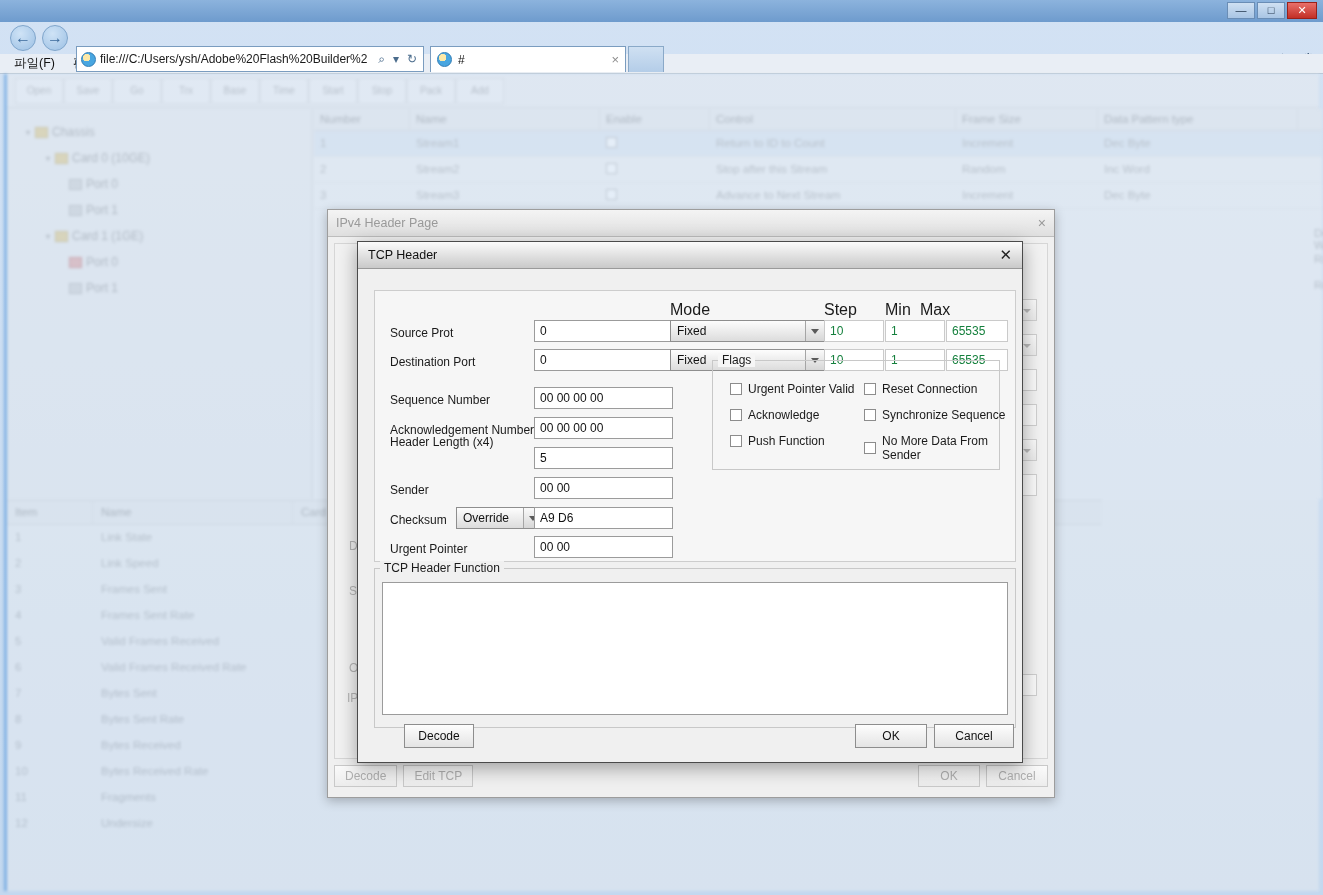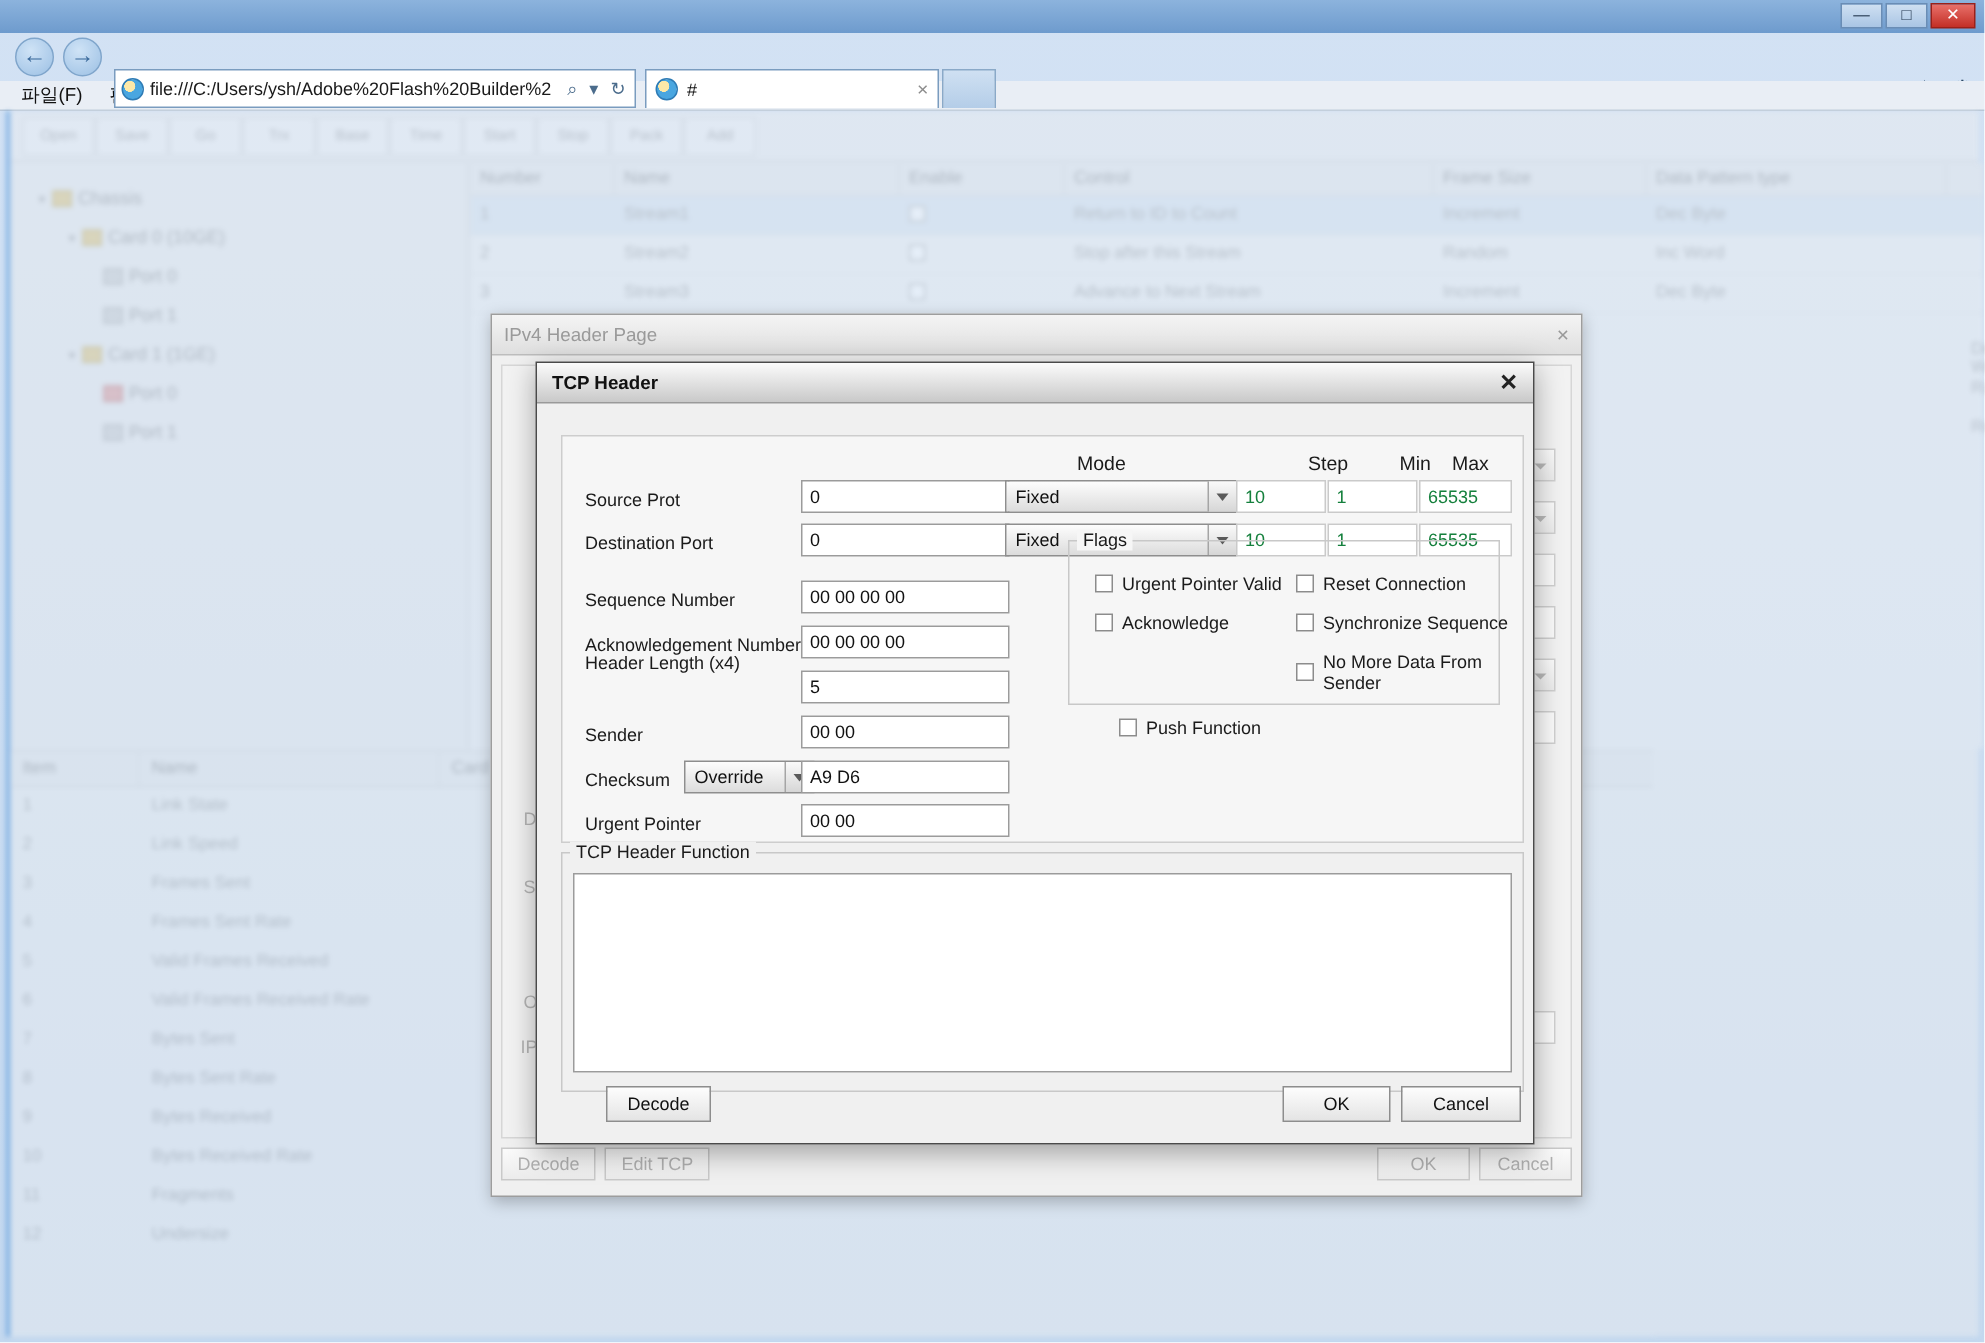--- a/index.html
+++ b/index.html
@@ -152,21 +152,21 @@
 
   
   #tcpdlg {
     position:absolute; left:357px; top:241px; width:666px; height:522px;
     background:#f0f0f0; border:1px solid #4a4a4a;
     box-shadow:0 5px 18px rgba(0,0,0,.35);
   }
   #tcpdlg .dtitle {
     height:27px; background:linear-gradient(#fbfbfb,#c9c9c9);
     border-bottom:1px solid #9a9a9a; display:flex; align-items:center;
-    padding:12px 10px; font-size:12.5px; font-weight:bold; color:#111;
+    padding:12px 10px; font-size:12.5px; font-weight:normal; color:#111;
   }
   #tcpdlg .dtitle .t { flex:1; }
   #tcpdlg .dtitle .x { font-size:15px; color:#222; cursor:pointer; }
 
   #tcpbody { position:absolute; left:8px; top:34px; right:8px; bottom:44px; }
 
   .panel { position:absolute; border:1px solid #cdcdcd; background:#f6f6f6; }
   #panel-top { left:8px; top:14px; width:642px; height:272px; }
 
   .lbl { position:absolute; font-size:12px; color:#1a1a1a; white-space:nowrap; }
@@ -183,21 +183,21 @@
   }
   .combo .arrowbox {
     position:absolute; right:0; top:0; width:19px; height:100%;
     border-left:1px solid #a5a5a5; background:linear-gradient(#fafafa,#d6d6d6);
     display:flex; align-items:center; justify-content:center;
   }
   .combo .arrowbox i {
     border-left:4px solid transparent; border-right:4px solid transparent;
     border-top:5px solid #5a5a5a; display:block;
   }
-  .hdr { position:absolute; font-size:13px; color:#1a1a1a;margin-left:48px; }
+  .hdr { position:absolute; font-size:16px; color:#1a1a1a; }
 
   
   #flags {
     position:absolute; left:346px; top:84px; width:288px; height:110px;
     border:1px solid #c8c8c8; background:transparent;
   }
   #flags-legend {
     position:absolute; left:352px; top:77px; background:#f6f6f6;
     padding:0 4px; font-size:12px; color:#1a1a1a;
   }
@@ -520,21 +520,21 @@
         <span>Reset Connection</span>
       </div>
       <div class="chkrow" style="left:364px; top:132px;">
         <span class="chk"></span>
         <span>Acknowledge</span>
       </div>
       <div class="chkrow" style="left:498px; top:132px;">
         <span class="chk"></span>
         <span>Synchronize Sequence</span>
       </div>
-      <div class="chkrow" style="left:380px; top:158px;margin-top:44px;">
+      <div class="chkrow" style="left:364px; top:158px;">
         <span class="chk"></span>
         <span>Push Function</span>
       </div>
       <div class="chkrow" style="left:498px; top:158px;">
         <span class="chk"></span>
         <span>No More Data From Sender</span>
       </div>
 
       <div class="panel" id="panel-enc"></div>
       <div id="enc-legend">TCP Header Function</div>

